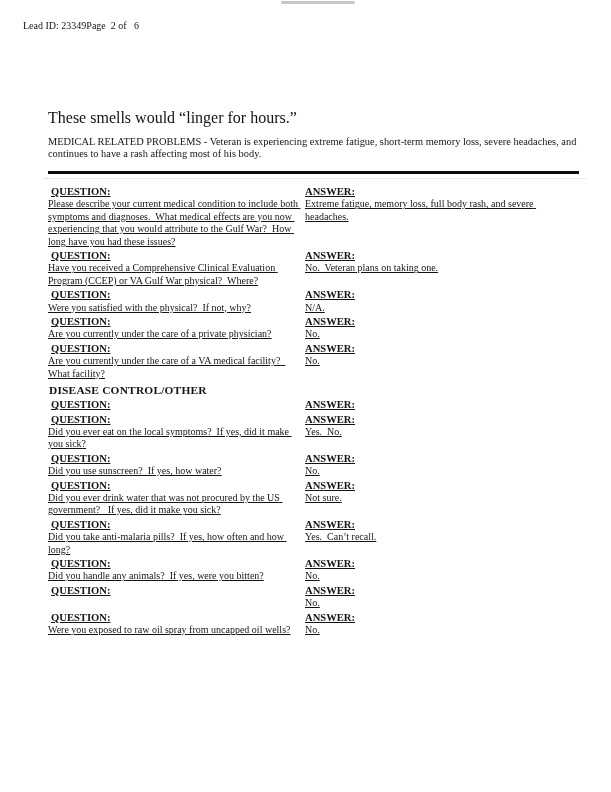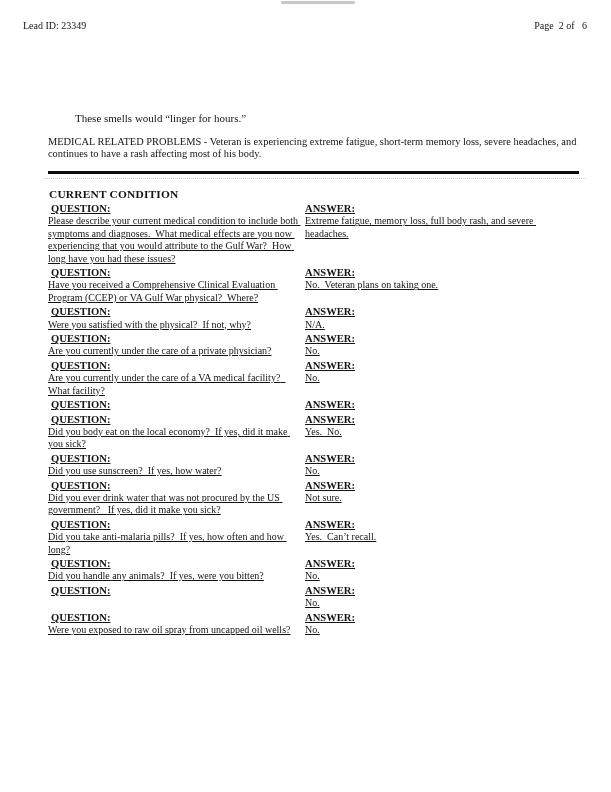--- a/index.html
+++ b/index.html
@@ -11,26 +11,26 @@
     font-family:"Liberation Serif","DejaVu Serif",serif;
     color:#141414;
     overflow:hidden;
   }
   .scan-bar{
     position:absolute;top:1px;left:281px;width:74px;height:3px;
     background:#c7c7cb;border-radius:2px;
   }
   .doc-header{
     position:absolute;top:20px;left:23px;right:24px;
-    display:flex;justify-content:space-between;
+    display:flex;
     font-size:10px;line-height:12px;white-space:pre;
   }
   .intro-smells{
     position:absolute;top:112px;left:48px;width:532px;
-    font-size:11px;line-height:12.4px;white-space:pre-wrap;margin-left:27px;
+    font-size:16px;line-height:12.4px;white-space:pre-wrap;
   }
   .intro-medical{
     position:absolute;top:136px;left:48px;width:532px;
     font-size:10.4px;line-height:12.4px;white-space:pre-wrap;
   }
   .rule{
     position:absolute;top:171px;left:48px;width:531px;height:3px;
     background:#0d0d0d;
   }
   .noise-line{
@@ -71,21 +71,20 @@
   </div>
 
   <div class="intro-smells">These smells would “linger for hours.”</div>
   <div class="intro-medical">MEDICAL RELATED PROBLEMS - Veteran is experiencing extreme fatigue, short-term memory loss, severe headaches, and continues to have a rash affecting most of his body.</div>
 
   <div class="rule"></div>
   <div class="noise-line"></div>
 
   <div class="main">
 
-    <div class="section-title">CURRENT CONDITION</div>
 
     <div class="qa-row">
       <div>
         <div class="qa-label q-label">QUESTION:</div>
         <div class="qa-text">Please describe your current medical condition to include both symptoms and diagnoses.  What medical effects are you now experiencing that you would attribute to the Gulf War?  How long have you had these issues?</div>
       </div>
       <div>
         <div class="qa-label">ANSWER:</div>
         <div class="qa-text">Extreme fatigue, memory loss, full body rash, and severe headaches.</div>
       </div>
@@ -128,35 +127,36 @@
       <div>
         <div class="qa-label q-label">QUESTION:</div>
         <div class="qa-text">Are you currently under the care of a VA medical facility?  What facility?</div>
       </div>
       <div>
         <div class="qa-label">ANSWER:</div>
         <div class="qa-text">No.</div>
       </div>
     </div>
 
+    <div class="section-title">DISEASE CONTROL/OTHER</div>
 
     <div class="qa-row">
       <div>
         <div class="qa-label q-label">QUESTION:</div>
       </div>
       <div>
         <div class="qa-label">ANSWER:</div>
         <div class="qa-text"></div>
       </div>
     </div>
 
     <div class="qa-row">
       <div>
         <div class="qa-label q-label">QUESTION:</div>
-        <div class="qa-text">Did you body eat on the local economy?  If yes, did it make you sick?</div>
+        <div class="qa-text">Did you ever eat on the local symptoms?  If yes, did it make you sick?</div>
       </div>
       <div>
         <div class="qa-label">ANSWER:</div>
         <div class="qa-text">Yes.  No.</div>
       </div>
     </div>
 
     <div class="qa-row">
       <div>
         <div class="qa-label q-label">QUESTION:</div>

